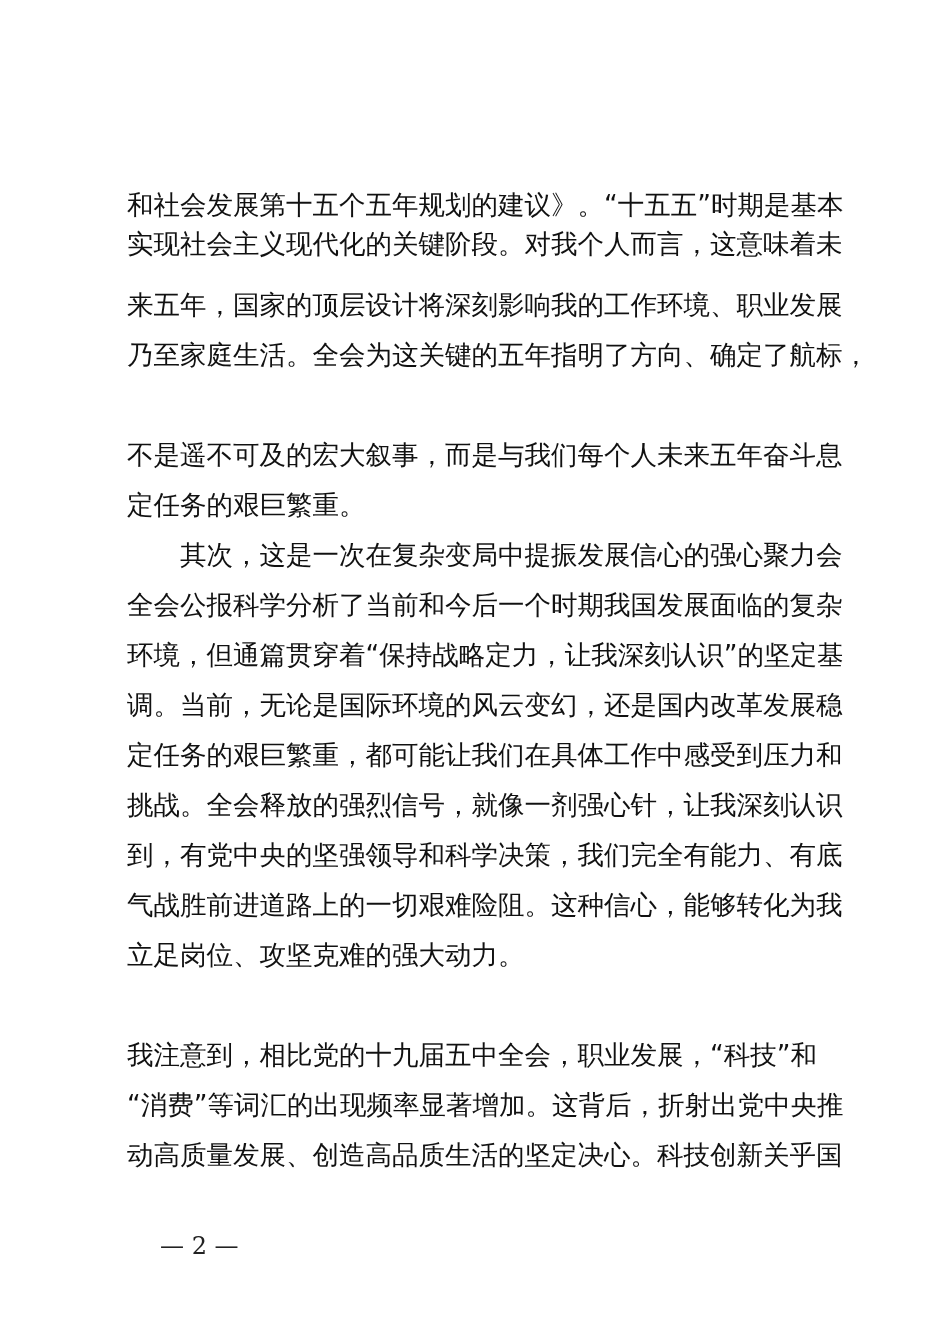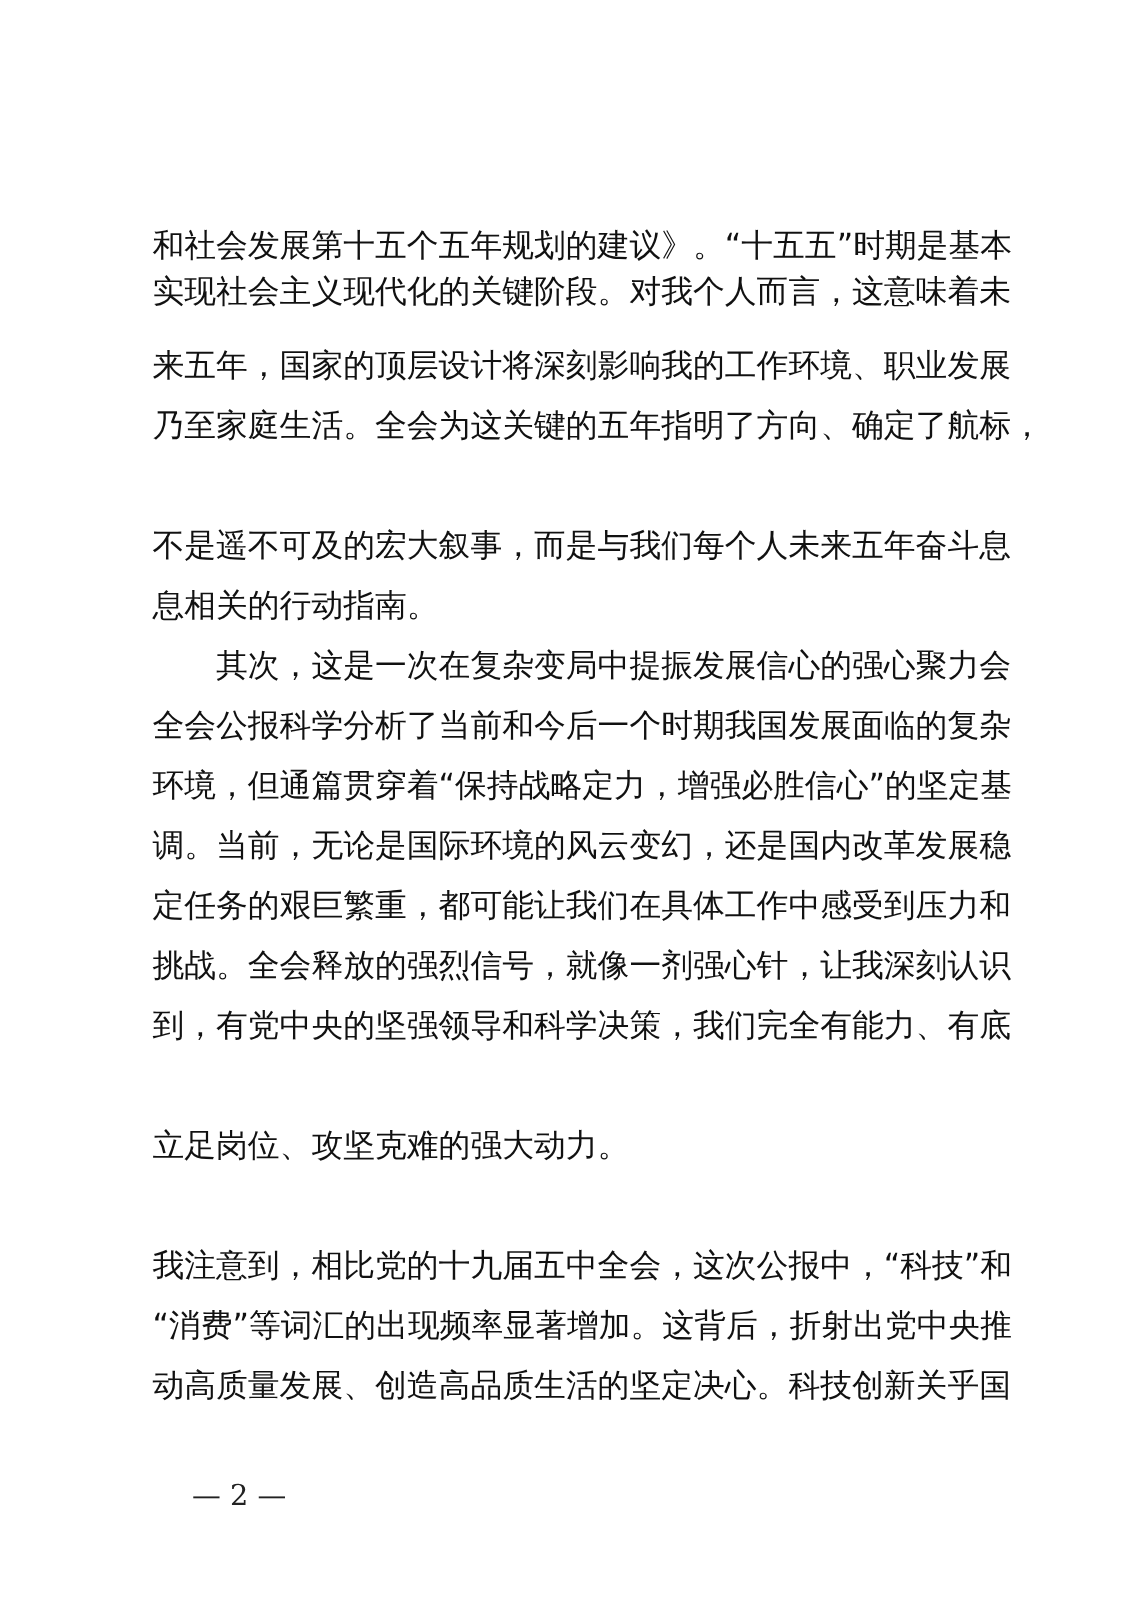--- a/index.html
+++ b/index.html
@@ -13,27 +13,28 @@
 </style>
 </head>
 <body>
 
 <div class="page">
   <div class="line" style="top:180px">和社会发展第十五个五年规划的建议》。“十五五”时期是基本</div>
   <div class="line" style="top:219px">实现社会主义现代化的关键阶段。对我个人而言，这意味着未</div>
   <div class="line" style="top:330px">乃至家庭生活。全会为这关键的五年指明了方向、确定了航标，</div>
   <div class="line" style="top:280px">来五年，国家的顶层设计将深刻影响我的工作环境、职业发展</div>
   <div class="line" style="top:430px">不是遥不可及的宏大叙事，而是与我们每个人未来五年奋斗息</div>
-  <div class="line" style="top:480px">息相关的行动指南。</div>
+  <div class="line" style="top:480px">定任务的艰巨繁重。</div>
   <div class="line" style="top:530px">　　其次，这是一次在复杂变局中提振发展信心的强心聚力会</div>
   <div class="line" style="top:580px">全会公报科学分析了当前和今后一个时期我国发展面临的复杂</div>
-  <div class="line" style="top:630px">环境，但通篇贯穿着“保持战略定力，增强必胜信心”的坚定基</div>
+  <div class="line" style="top:630px">环境，但通篇贯穿着“保持战略定力，让我深刻认识”的坚定基</div>
   <div class="line" style="top:680px">调。当前，无论是国际环境的风云变幻，还是国内改革发展稳</div>
   <div class="line" style="top:730px">定任务的艰巨繁重，都可能让我们在具体工作中感受到压力和</div>
   <div class="line" style="top:780px">挑战。全会释放的强烈信号，就像一剂强心针，让我深刻认识</div>
   <div class="line" style="top:830px">到，有党中央的坚强领导和科学决策，我们完全有能力、有底</div>
+  <div class="line" style="top:880px">气战胜前进道路上的一切艰难险阻。这种信心，能够转化为我</div>
   <div class="line" style="top:930px">立足岗位、攻坚克难的强大动力。</div>
-  <div class="line" style="top:1030px">我注意到，相比党的十九届五中全会，这次公报中，“科技”和</div>
+  <div class="line" style="top:1030px">我注意到，相比党的十九届五中全会，职业发展，“科技”和</div>
   <div class="line" style="top:1080px">“消费”等词汇的出现频率显著增加。这背后，折射出党中央推</div>
   <div class="line" style="top:1130px">动高质量发展、创造高品质生活的坚定决心。科技创新关乎国</div>
 
   <div class="footer">— 2 —</div>
 </div>
 
 </body></html>

